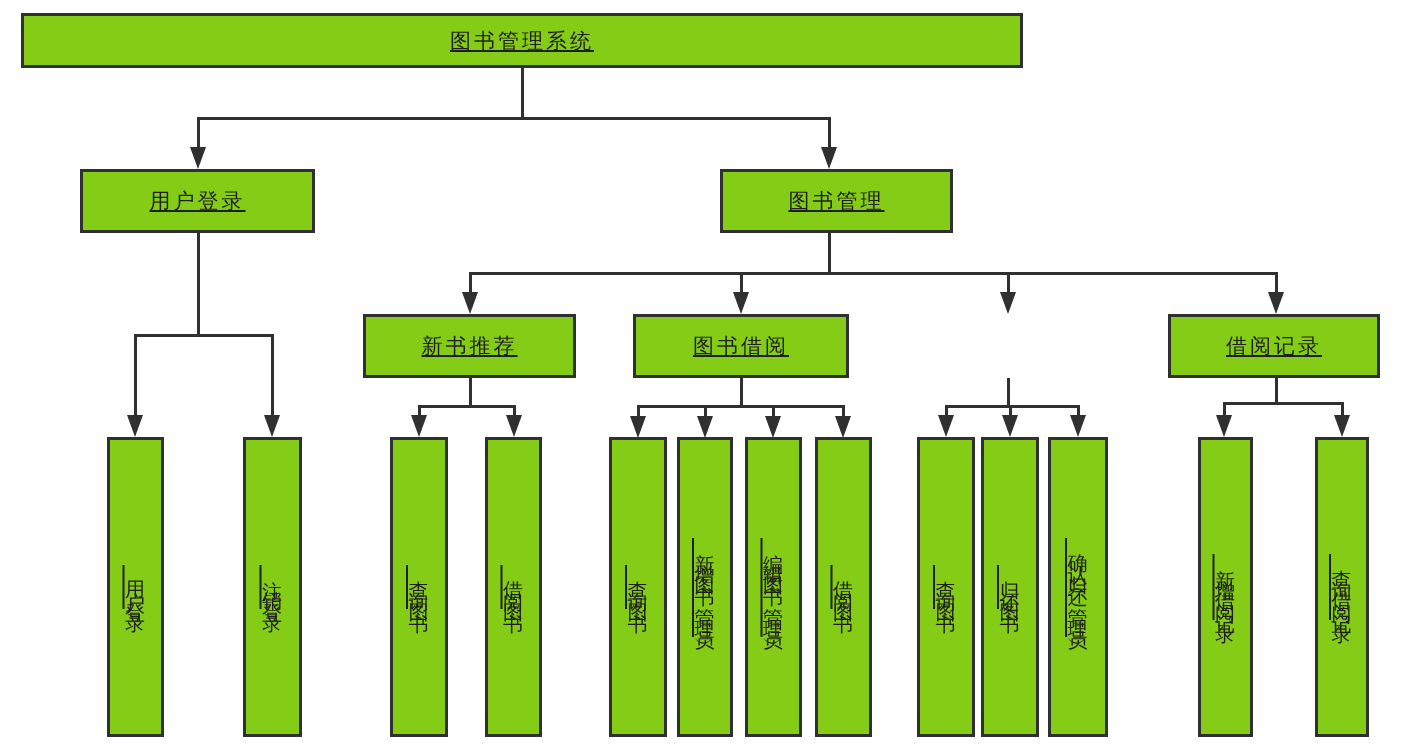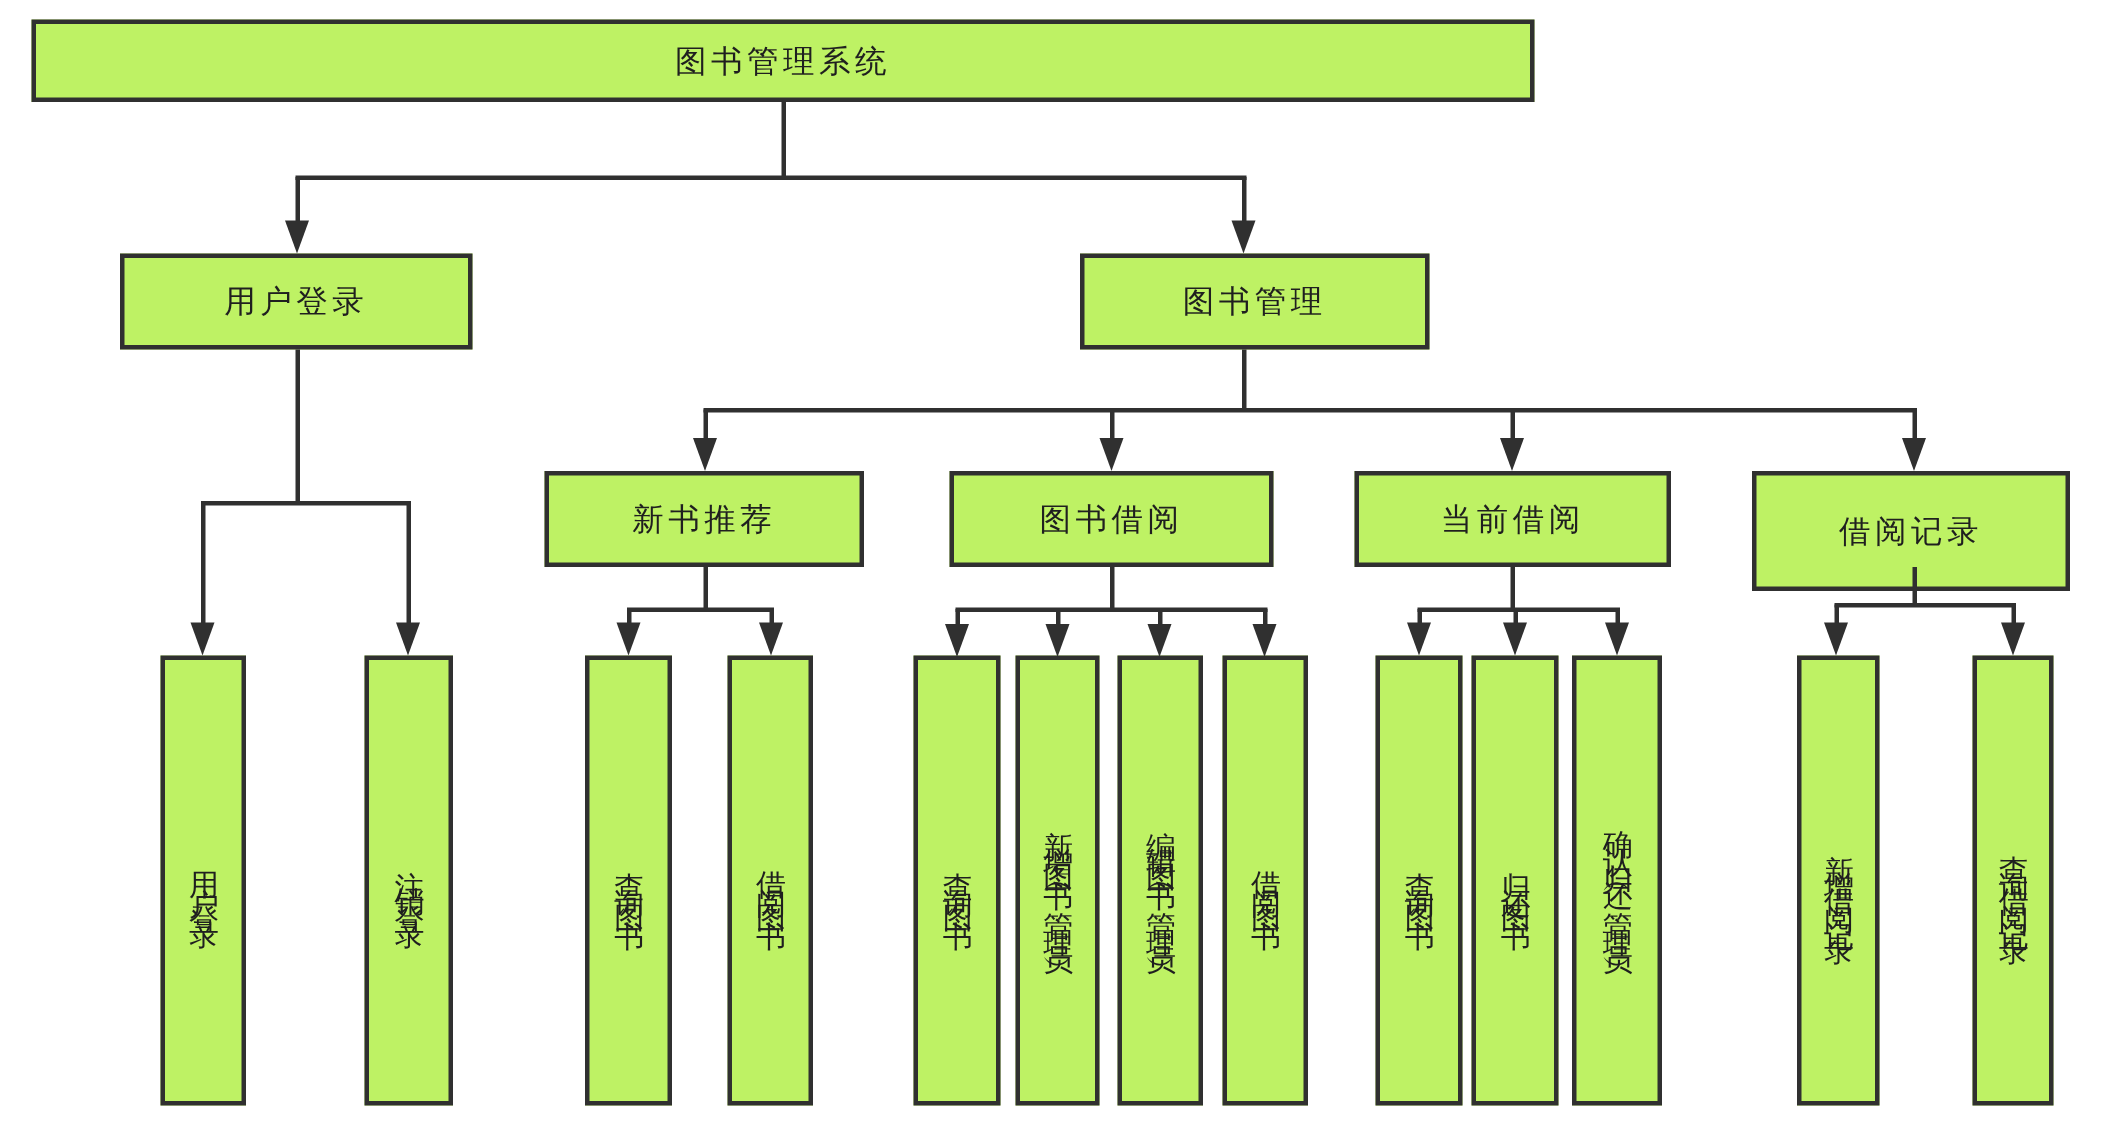--- a/index.html
+++ b/index.html
@@ -7,23 +7,23 @@
     --text:#1f1f1f;
     --bg:#ffffff;
     --wm:#cfcfcf;
   }
   html,body{margin:0;padding:0;background:var(--bg);}
   .canvas{
     position:relative;width:1405px;height:747px;background:var(--bg);
     overflow:hidden;font-family:"Liberation Sans",sans-serif;color:var(--text);
   }
   .box{
-    position:absolute;border:3px solid var(--line);background:#bef264;
+    position:absolute;border:3px solid var(--line);background:#84cc16;
     display:flex;align-items:center;justify-content:center;
-    box-sizing:border-box;text-align:center;
+    box-sizing:border-box;text-align:center;text-decoration:underline;
   }
   .box.h{font-size:21px;letter-spacing:3px;white-space:nowrap;}
   .box.v{
     writing-mode:vertical-rl;
     font-size:20px;letter-spacing:11px;line-height:1;
   }
   .hline,.vline{position:absolute;background:var(--line);}
   .hline{height:3px;}
   .vline{width:3px;}
   .ahead{
@@ -42,22 +42,21 @@
 
 <div class="canvas" id="canvas">
 
   <div class="box h" style="left:21px;top:13px;width:1002px;height:55px">图书管理系统</div>
 
   <div class="box h" style="left:80px;top:169px;width:235px;height:64px">用户登录</div>
   <div class="box h" style="left:720px;top:169px;width:233px;height:64px">图书管理</div>
 
   <div class="box h" style="left:363px;top:314px;width:213px;height:64px">新书推荐</div>
   <div class="box h" style="left:633px;top:314px;width:216px;height:64px">图书借阅</div>
-  <div class="box h" style="left:903px;top:314px;width:211px;height:64px">当前借阅</div>
-  <div class="box h" style="left:1168px;top:314px;width:212px;height:80px">借阅记录</div>
+  <div class="box h" style="left:1168px;top:314px;width:212px;height:64px">借阅记录</div>
 
   <div class="box v" style="left:107px;top:437px;width:57px;height:300px">用户登录</div>
   <div class="box v" style="left:243px;top:437px;width:59px;height:300px">注销登录</div>
 
   <div class="box v" style="left:390px;top:437px;width:58px;height:300px">查询图书</div>
   <div class="box v" style="left:485px;top:437px;width:57px;height:300px">借阅图书</div>
 
   <div class="box v" style="left:609px;top:437px;width:58px;height:300px">查询图书</div>
   <div class="box v" style="left:677px;top:437px;width:56px;height:300px">新增图书（管理员）</div>
   <div class="box v" style="left:745px;top:437px;width:57px;height:300px">编辑图书（管理员）</div>

